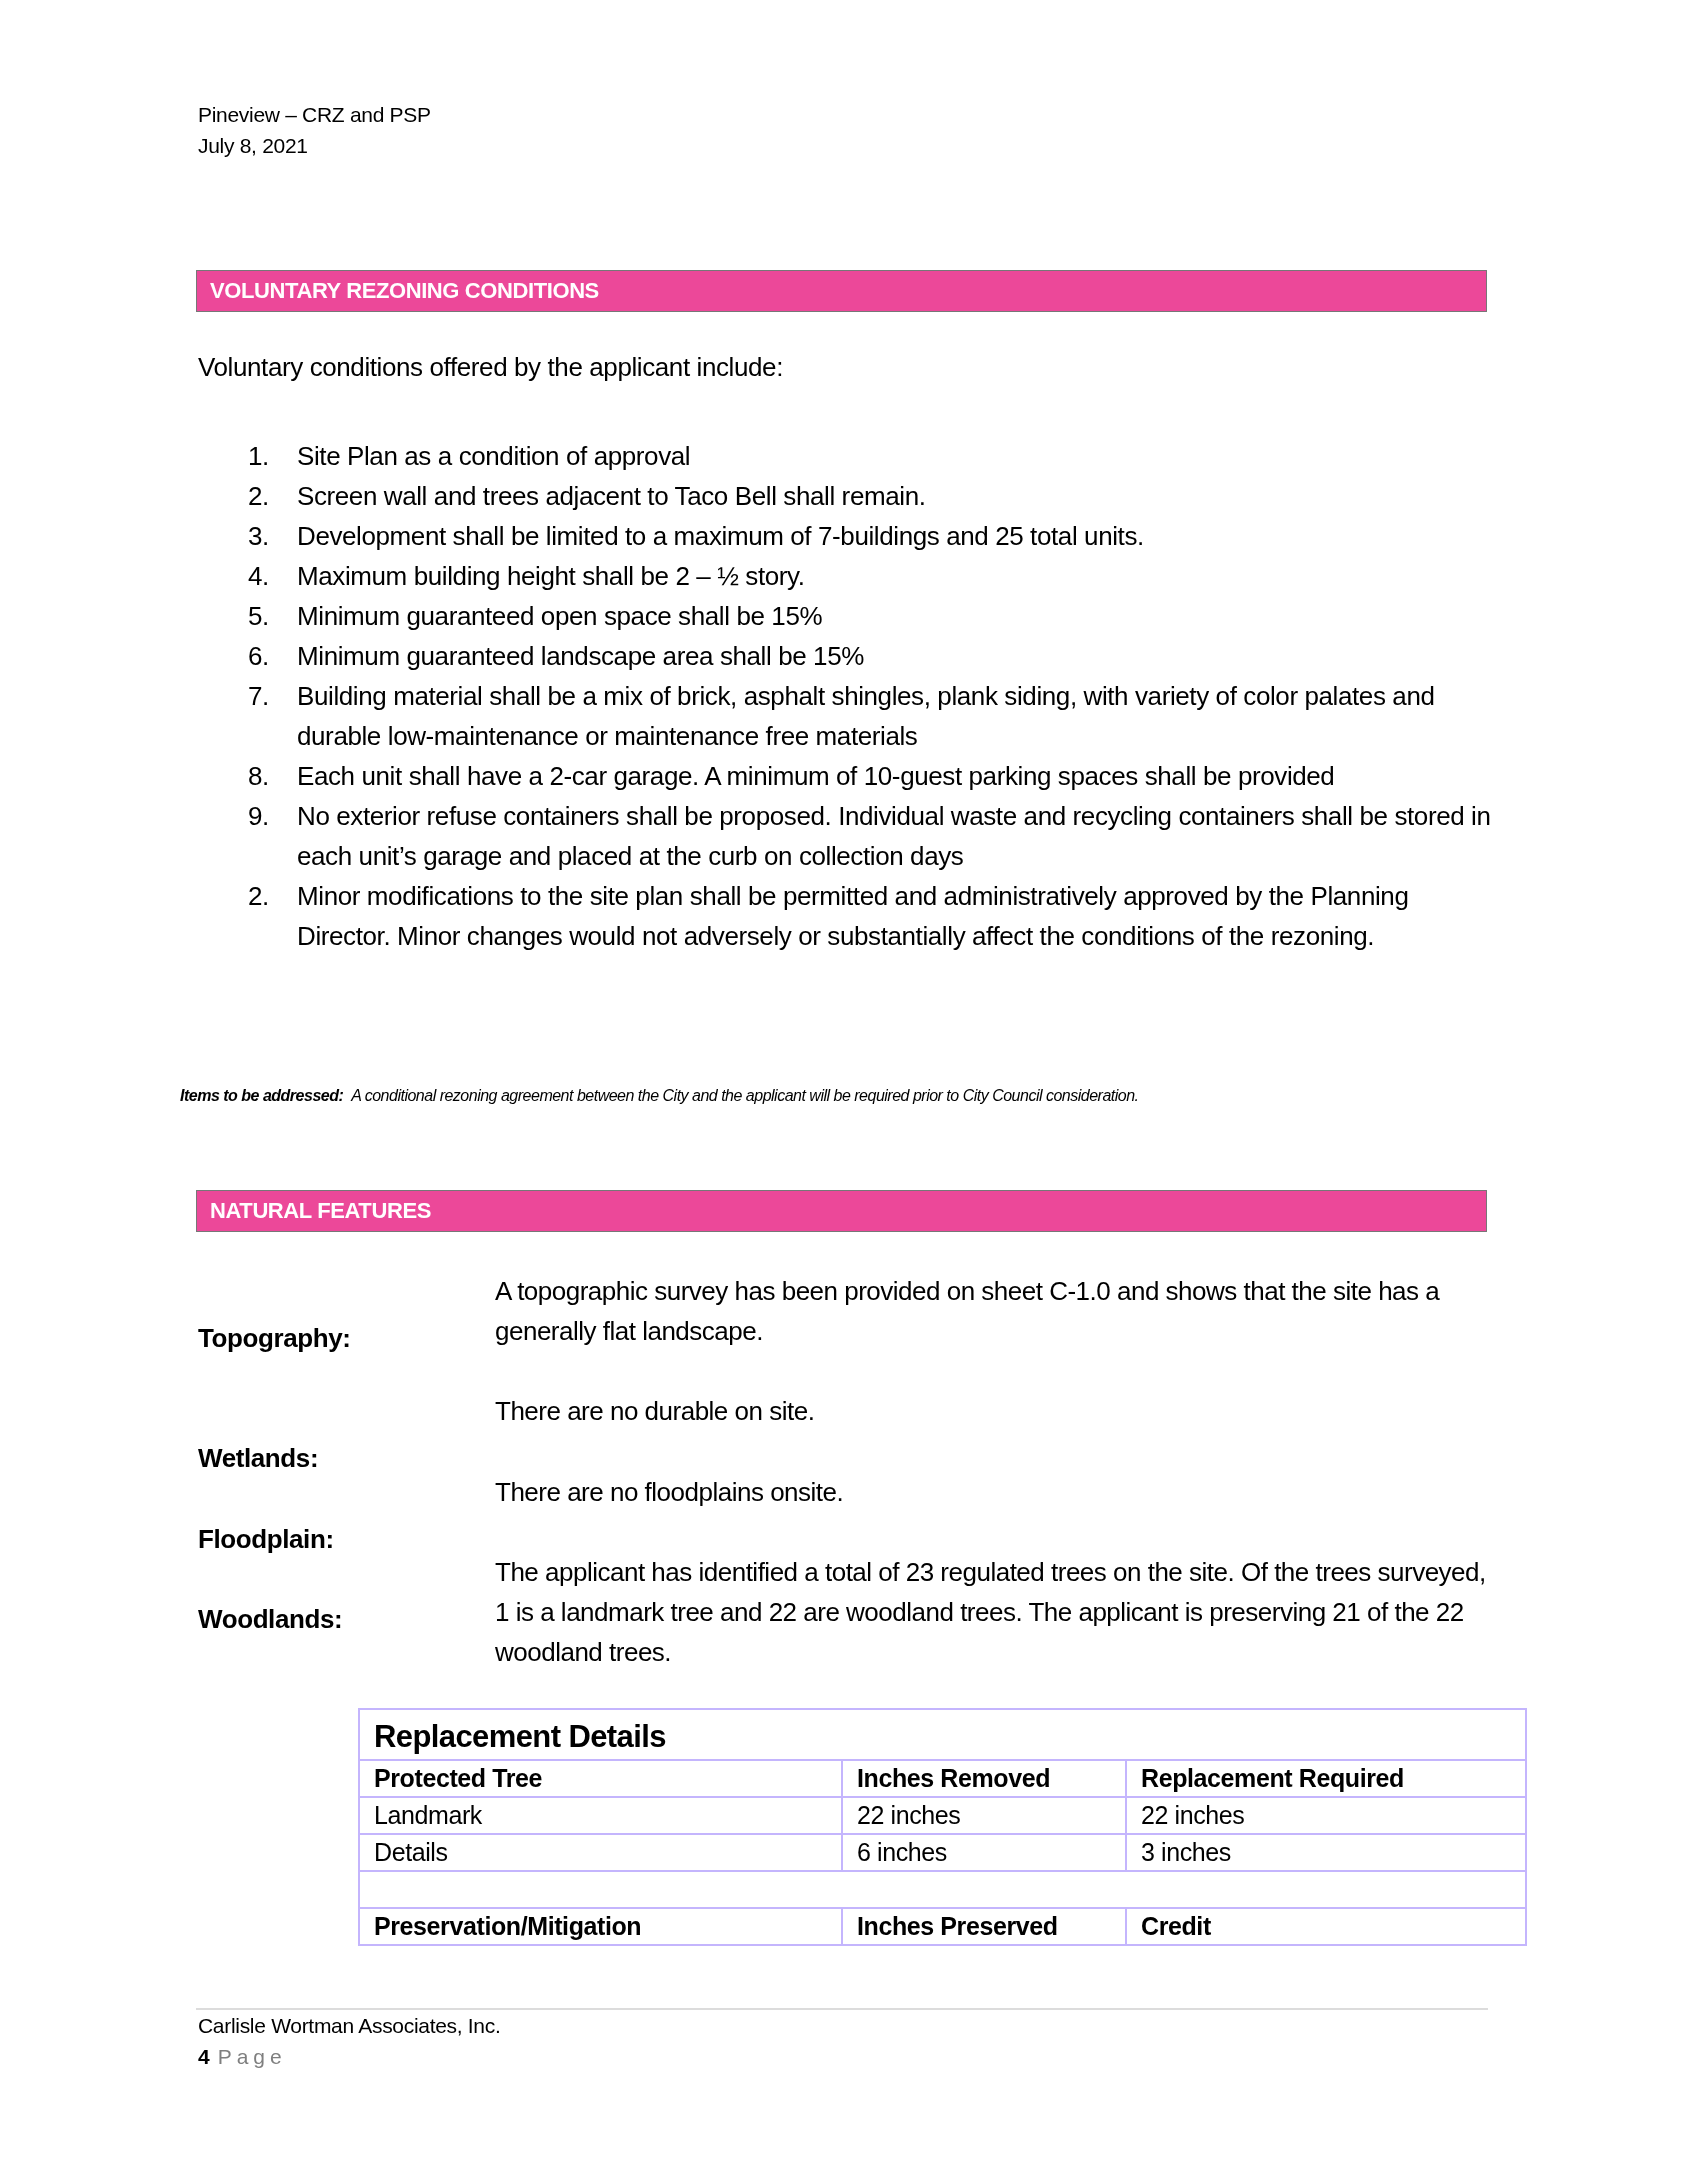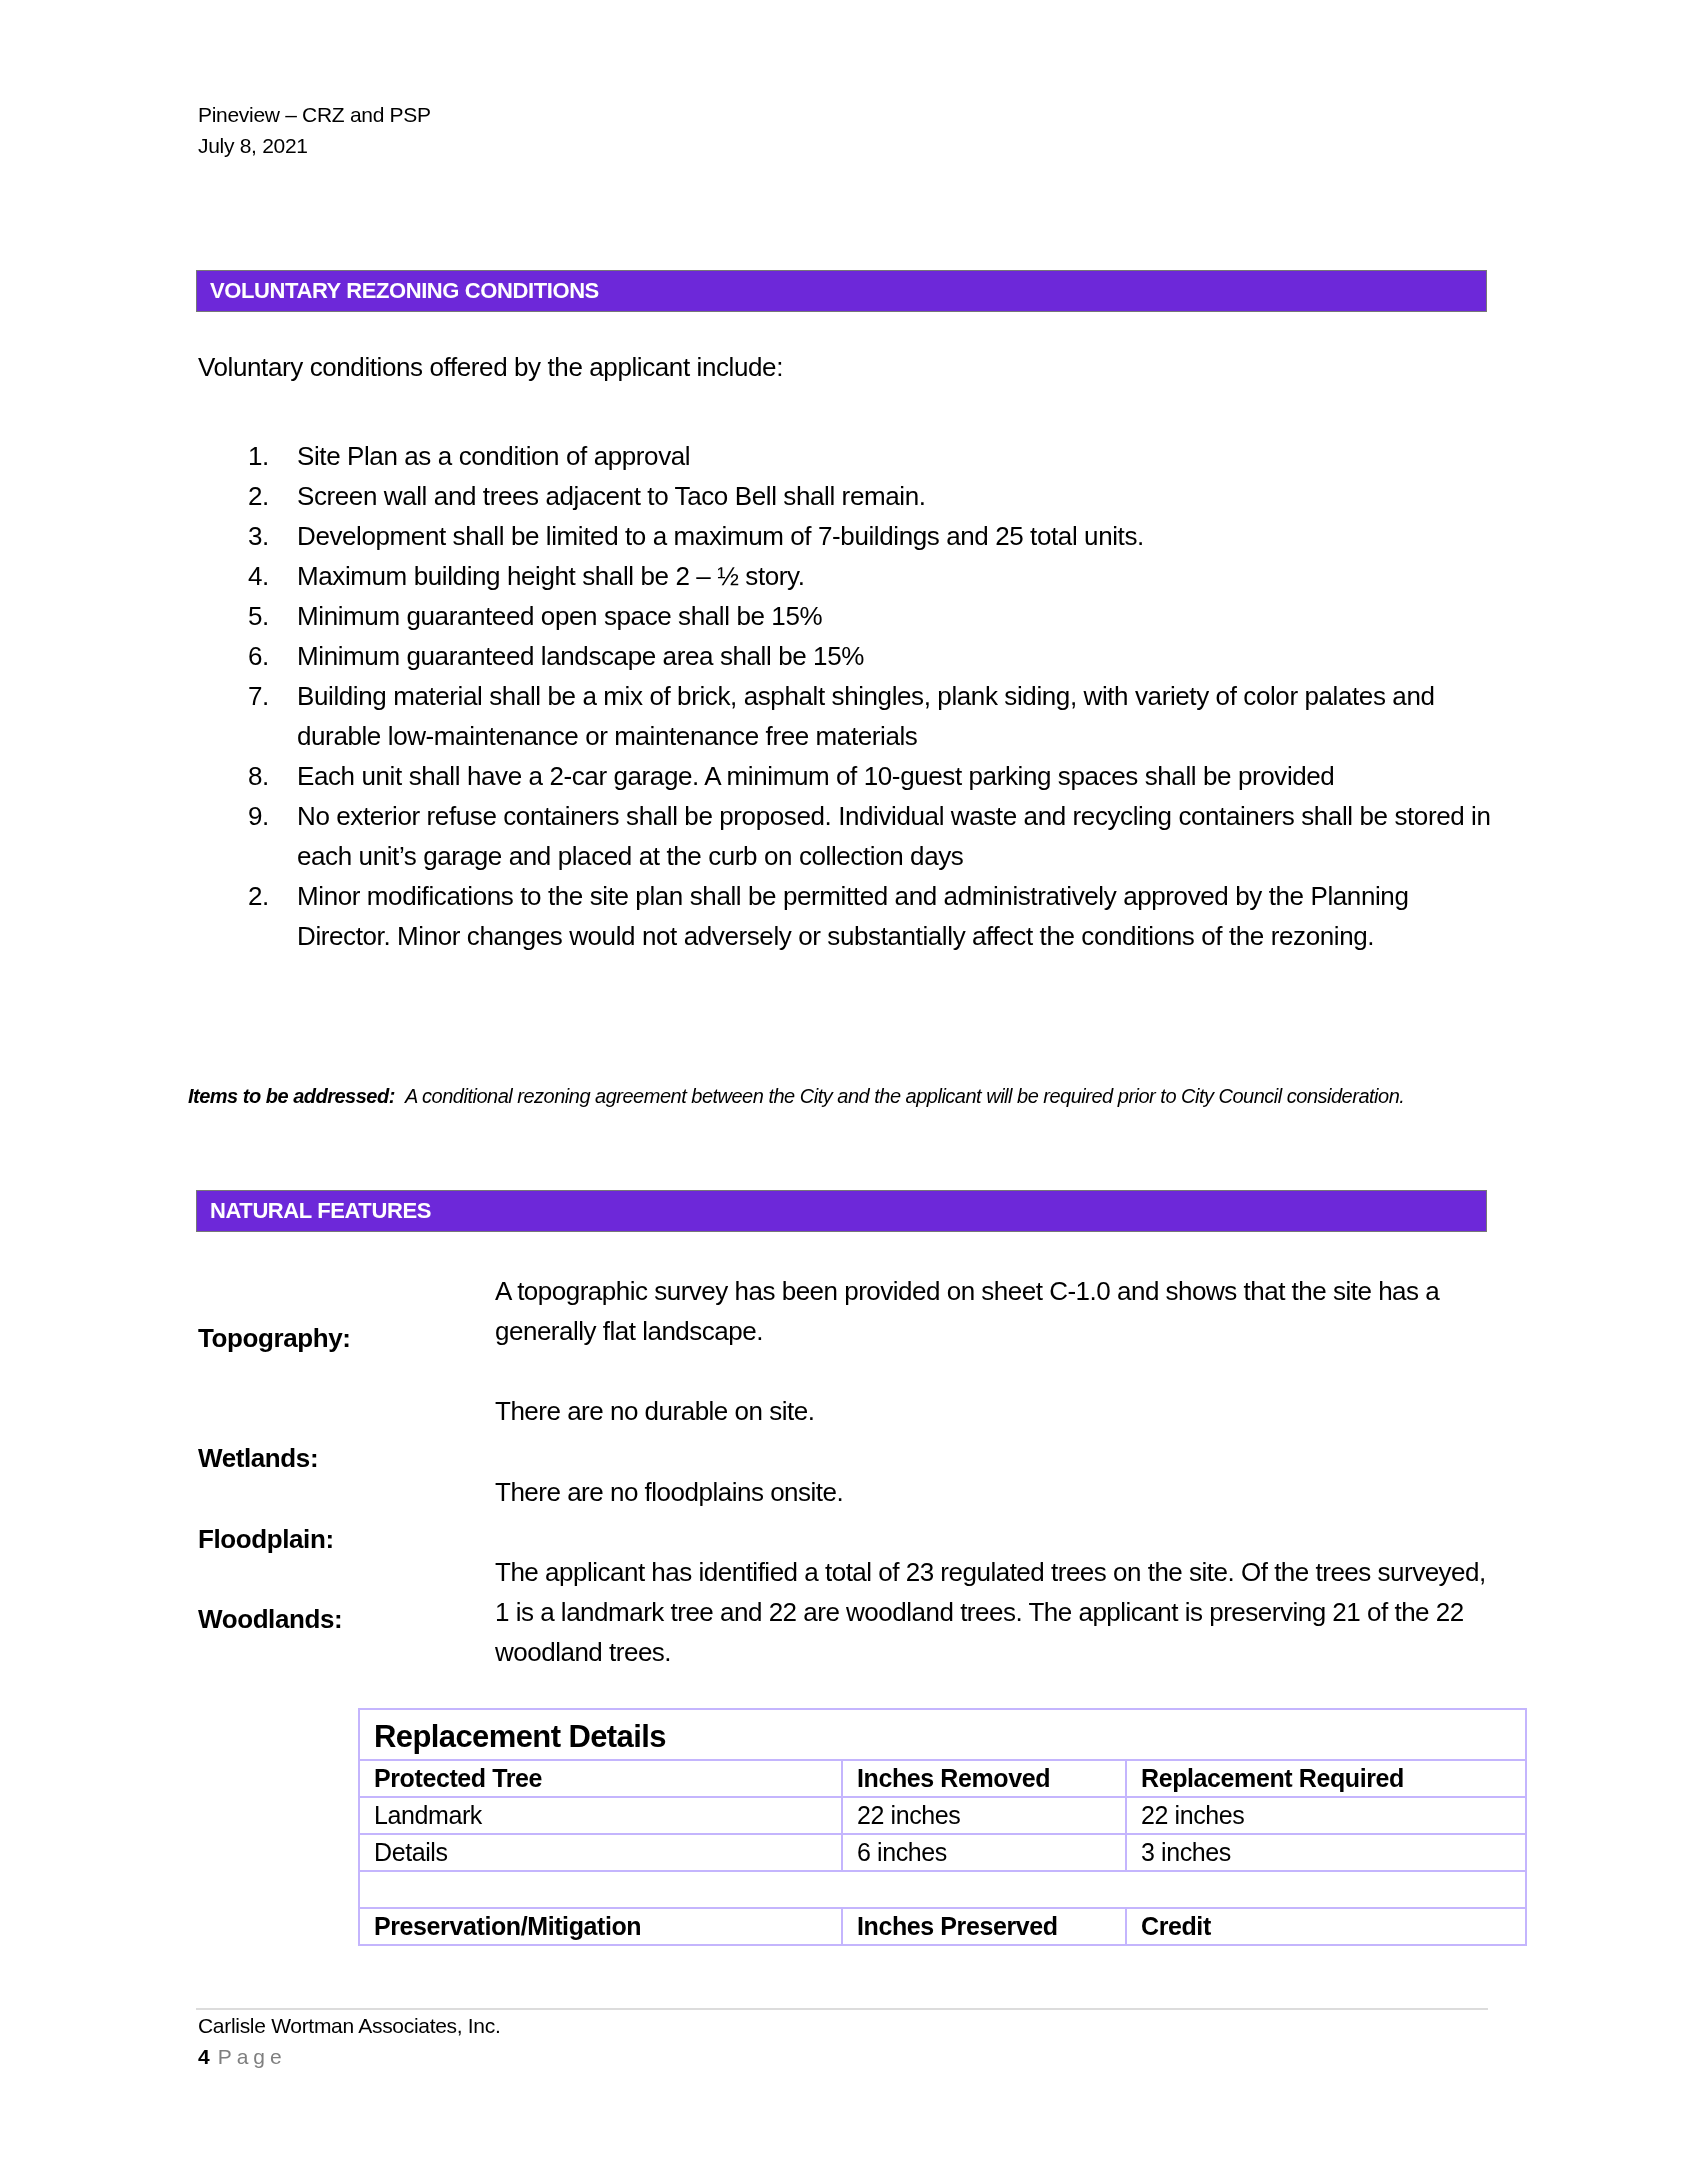--- a/index.html
+++ b/index.html
@@ -4,35 +4,35 @@
 <style>
   html, body { margin: 0; padding: 0; background: #ffffff; }
   body { width: 1683px; height: 2178px; position: relative; overflow: hidden;
          font-family: "Liberation Sans", "DejaVu Sans", sans-serif; color: #000; }
   .abs { position: absolute; white-space: nowrap; }
 
   
   .hdr-line { position: absolute; left: 198px; font-size: 21px; letter-spacing: -0.3px; }
 
   
-  .section-bar { position: absolute; left: 197px; width: 1289px; height: 40px; background: #6d28d9;
+  .section-bar { position: absolute; left: 197px; width: 1289px; height: 40px; background: #ec4899;
                  box-shadow: 0 0 0 1px #777; }
   .section-bar span { position: absolute; left: 13px; top: 7px; color: #fff; font-weight: bold;
                       font-size: 22px; letter-spacing: -0.4px; }
 
   .body-text { font-size: 26px; letter-spacing: -0.4px; }
 
   
   .cond-list { position: absolute; left: 198px; top: 436px; width: 1307px; margin: 0; padding: 0; list-style: none; }
   .cond-item { position: relative; padding-left: 99px; line-height: 40px; font-size: 26px; letter-spacing: -0.4px; }
   .cond-num { position: absolute; left: 50px; top: 0; }
   .cond-text { display: block; white-space: normal; }
 
   
-  .items-block { position: absolute; left: 188px; top: 1076px; width: 1307px; font-size: 20px;
+  .items-block { position: absolute; left: 180px; top: 1076px; width: 1307px; font-size: 16px;
                  line-height: 40px; font-style: italic; letter-spacing: -0.5px; }
   .items-block b { font-weight: bold; }
 
   
   .nf-label { position: absolute; left: 198px; font-weight: bold; font-size: 26px; letter-spacing: -0.4px; line-height: 40px; margin-top: 47px; }
   .nf-desc { position: absolute; left: 495px; width: 1000px; font-size: 26px; line-height: 40px; letter-spacing: -0.5px; }
 
   
   .rep-table { position: absolute; left: 358px; top: 1708px; width: 1167px; border-collapse: collapse;
                table-layout: fixed; font-size: 25px; letter-spacing: -0.4px; }

